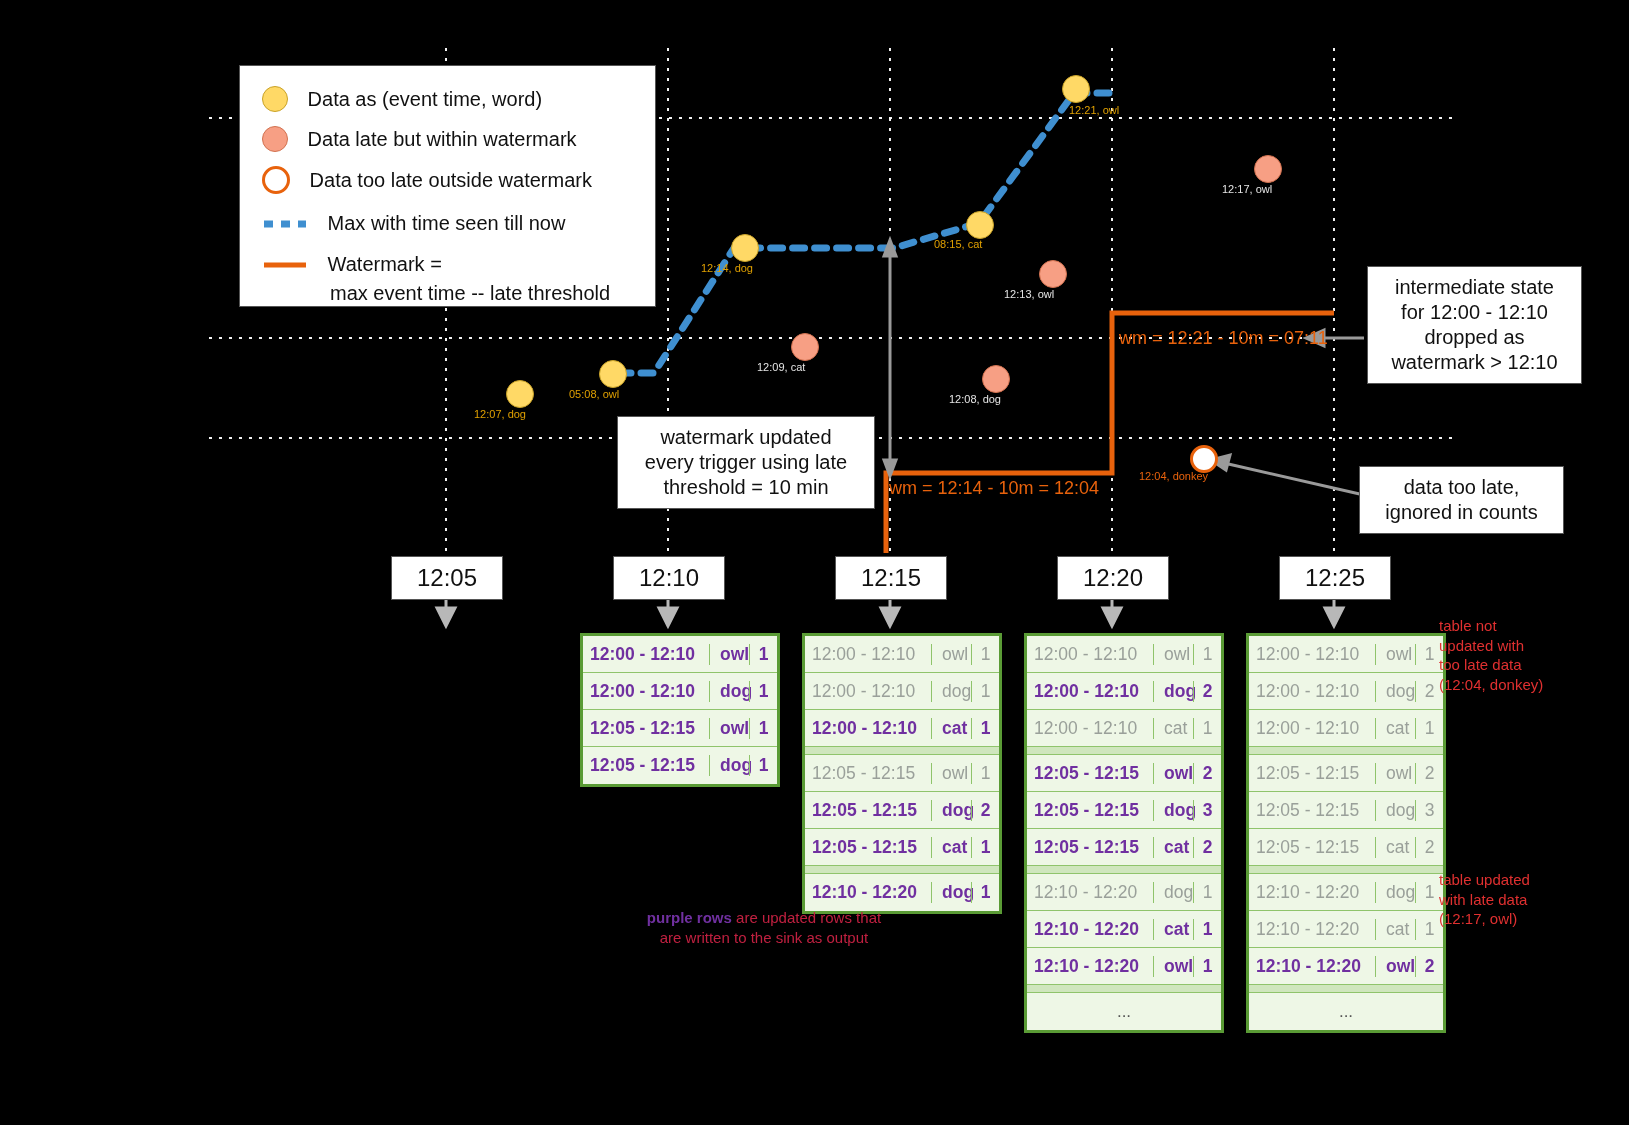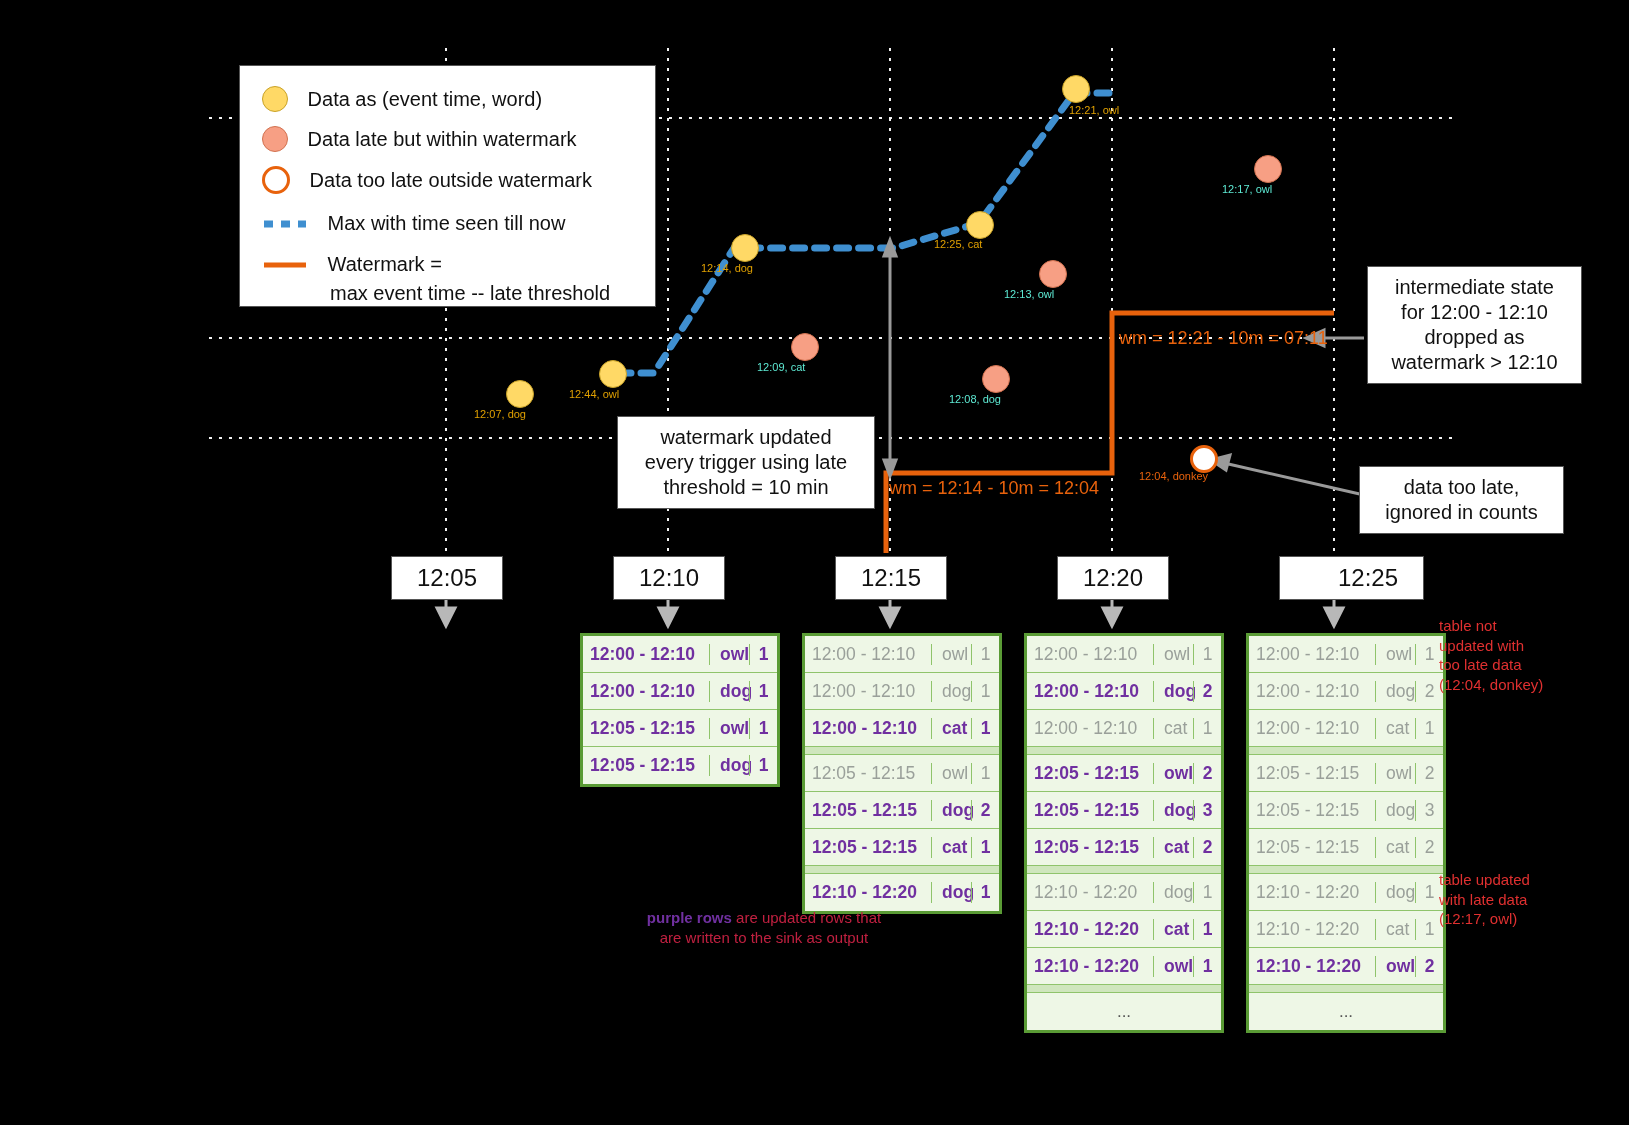--- a/index.html
+++ b/index.html
@@ -13,21 +13,21 @@
   .dot-y{width:24px;height:24px;border-radius:50%;background:#ffd966;border:1px solid #c9a227;}
   .dot-s{width:24px;height:24px;border-radius:50%;background:#f79f84;border:1px solid #d2714f;}
   .dot-o{width:22px;height:22px;border-radius:50%;background:#fff;border:3px solid #e8620c;}
 
   
   .pt{position:absolute;width:26px;height:26px;border-radius:50%;}
   .pt.yellow{background:#ffd966;border:1px solid #c9a227;}
   .pt.salmon{background:#f79f84;border:1px solid #d2714f;}
   .pt.open{background:#fff;border:3px solid #e8620c;width:22px;height:22px;}
   .plabel{position:absolute;font-size:11px;color:#e0a000;white-space:nowrap;}
-  .plabel.salmon{color:#5eead4;}
+  .plabel.salmon{color:#e5e5e5;}
   .plabel.open{color:#e8620c;}
 
   
   .callout{position:absolute;background:#fff;border:1px solid #555;color:#111;font-size:20px;text-align:center;line-height:1.25;padding:8px 10px;box-sizing:border-box;}
 
   
   .wmlabel{position:absolute;font-size:18px;color:#e8620c;white-space:nowrap;}
 
   
   .tbox{position:absolute;background:#fff;border:1px solid #555;color:#111;font-size:24px;text-align:center;width:110px;height:42px;line-height:42px;}
@@ -131,27 +131,27 @@
       </svg>
       <span style="vertical-align:middle;">Watermark =</span>
     </div>
     <div class="row" style="left:90px;top:216px;">max event time -- late threshold</div>
   </div>
 
   <div class="pt yellow" style="left:472px;top:372px;"></div>
   <div class="plabel" style="left:440px;top:400px;">12:07, dog</div>
 
   <div class="pt yellow" style="left:565px;top:352px;"></div>
-  <div class="plabel" style="left:535px;top:380px;">12:44, owl</div>
+  <div class="plabel" style="left:535px;top:380px;">05:08, owl</div>
 
   <div class="pt yellow" style="left:697px;top:226px;"></div>
   <div class="plabel" style="left:667px;top:254px;">12:14, dog</div>
 
   <div class="pt yellow" style="left:932px;top:203px;"></div>
-  <div class="plabel" style="left:900px;top:230px;">12:25, cat</div>
+  <div class="plabel" style="left:900px;top:230px;">08:15, cat</div>
 
   <div class="pt yellow" style="left:1028px;top:67px;"></div>
   <div class="plabel" style="left:1035px;top:96px;">12:21, owl</div>
 
   <div class="pt salmon" style="left:757px;top:325px;"></div>
   <div class="plabel salmon" style="left:723px;top:353px;">12:09, cat</div>
 
   <div class="pt salmon" style="left:1005px;top:252px;"></div>
   <div class="plabel salmon" style="left:970px;top:280px;">12:13, owl</div>
 
@@ -180,21 +180,21 @@
   </div>
   <div class="callout" style="left:1325px;top:458px;width:205px;">
     <span style="white-space:pre-line;">data too late,
 ignored in counts</span>
   </div>
 
   <div class="tbox" style="left:357px;top:548px;">12:05</div>
   <div class="tbox" style="left:579px;top:548px;">12:10</div>
   <div class="tbox" style="left:801px;top:548px;">12:15</div>
   <div class="tbox" style="left:1023px;top:548px;">12:20</div>
-  <div class="tbox" style="left:1245px;top:548px;padding-left:33px;">12:25</div>
+  <div class="tbox" style="left:1245px;top:548px;">12:25</div>
 
   <div class="tbl" id="tbl0" style="left:546px;top:625px;">
       <div class="trow purple">
         <div class="c1">12:00 - 12:10</div>
         <div class="c2">owl</div>
         <div class="c3">1</div>
       </div>
       <div class="trow purple">
         <div class="c1">12:00 - 12:10</div>
         <div class="c2">dog</div>

